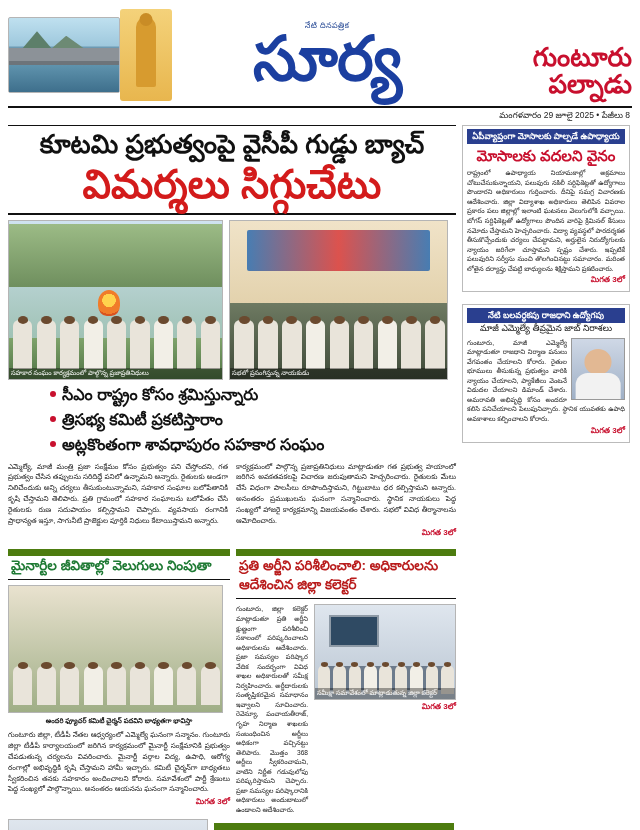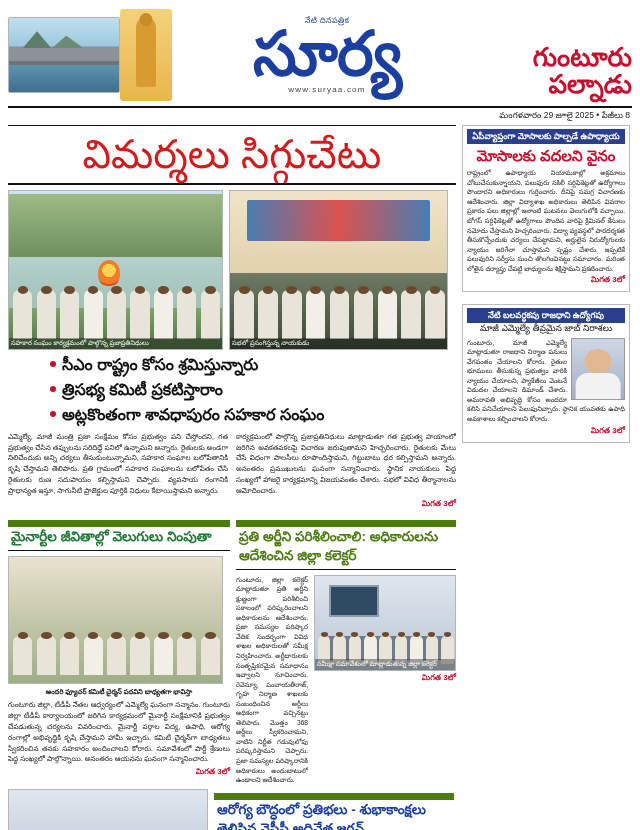--- a/index.html
+++ b/index.html
@@ -78,21 +78,21 @@
 
   
   .banner {
     background:#ffffff; border-top:1px solid #111; border-bottom:2px solid #111;
     padding:4px 0 6px; text-align:center; margin-bottom:5px;
   }
   .banner .h1 {
     font-size:26px; font-weight:bold; color:#111; line-height:1.15;
   }
   .banner .h2 {
-    font-size:40px; font-weight:normal; color:#d31b1b; line-height:1.12; margin-top:2px;
+    font-size:40px; font-weight:bold; color:#d31b1b; line-height:1.12; margin-top:2px;
   }
 
   
   .ph { border:1px solid #b5b5b5; position:relative; overflow:hidden; }
   .ph .cap {
     position:absolute; left:0; right:0; bottom:0; font-size:6.5px; color:#fff;
     background:rgba(0,0,0,.35); padding:1px 2px;
   }
   .photo-row { display:flex; gap:6px; }
 
@@ -201,21 +201,21 @@
     width:52%; height:42%; border-radius:50%; background:#e2b893; }
   .mug .body { position:absolute; left:50%; bottom:0; transform:translateX(-50%);
     width:86%; height:42%; border-radius:12px 12px 0 0; background:#f2f2f2; }
 
   
   .sec-head-bar {
     border-top:7px solid #4d7c0f; border-bottom:1px solid #111;
     font-size:13.5px; font-weight:bold; color:#111; padding:2px 3px; margin:4px 0 5px;
   }
   .sec-head-bar.green { color:#1f7a34; }
-  .sec-head-bar.red { color:#4d7c0f; }
+  .sec-head-bar.red { color:#b91c1c; }
   .sec-head-bar.blue { color:#1b3fa0; }
 
   .p3 { width:215px; height:128px; background:linear-gradient(#e9e2cf,#9fae86); }
   .p4 { width:140px; height:92px; background:linear-gradient(#d7dde6,#9aa6b5); }
   .p5 { width:150px; height:96px; background:linear-gradient(#e5eaf0,#b7c2cf); }
 
   .room-bg .wall { position:absolute; inset:0; background:linear-gradient(#dfe6ee,#b9c5d2); }
   .room-bg .table {
     position:absolute; left:4%; right:4%; bottom:10%; height:26%;
     background:#6d7b8c; border-radius:3px;
@@ -247,35 +247,35 @@
       <div class="dam"></div>
       <div class="water"></div>
     </div>
     <div class="mast-statue">
       <div class="fig"></div>
       <div class="head"></div>
     </div>
     <div class="mast-title">
       <div class="mast-sub-top">నేటి దినపత్రిక</div>
       <div class="mast-word">సూర్య</div>
-      <div class="mast-url">www.suryaa.com</div>
     </div>
     <div class="mast-right">
       <div class="r1">గుంటూరు</div>
       <div class="r2">పల్నాడు</div>
     </div>
   </div>
   <div class="mast-rule"></div>
   <div class="mast-dateline">మంగళవారం 29 జూలై 2025 • పేజీలు 8</div>
 
   <div class="cols">
 
     <div class="col-main">
 
       <div class="banner">
+        <div class="h1">కూటమి ప్రభుత్వంపై వైసీపీ గుడ్డు బ్యాచ్</div>
         <div class="h2">విమర్శలు సిగ్గుచేటు</div>
       </div>
 
       <div class="photo-row">
         <div class="ph p1">
           <div class="tree"></div>
           <div class="grass"></div>
           <div class="crowd">
             <i></i>
               <i></i>

